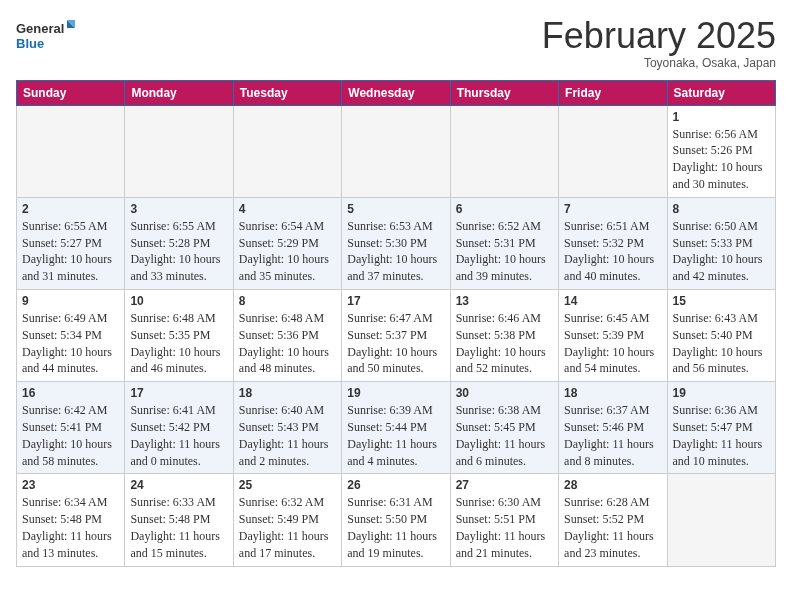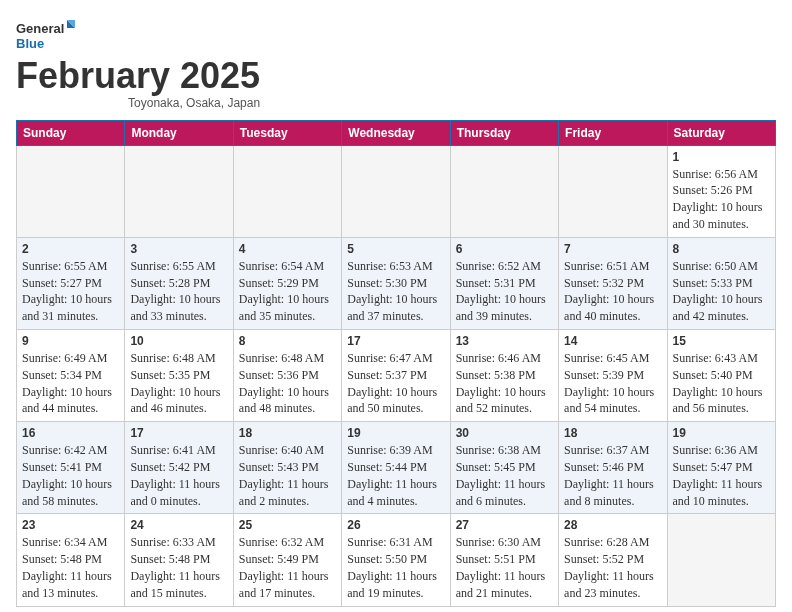--- a/index.html
+++ b/index.html
@@ -8,33 +8,32 @@
       background: #fff;
       width: 792px;
       min-height: 612px;
       padding: 16px;
     }
     .header {
       display: flex;
       justify-content: space-between;
       align-items: flex-start;
       margin-bottom: 10px;
-      flex-direction: column;
     }
     .logo {
       display: flex;
       align-items: center;
       gap: 4px;
     }
     .title-area {
       text-align: right;
     }
     .month-title {
       font-size: 36px;
-      font-weight: bold;
+      font-weight: normal;
       color: #333;
       line-height: 1.1;
     }
     .location {
       font-size: 12px;
       color: #555;
     }
     .calendar {
       width: 100%;
       border-collapse: collapse;

